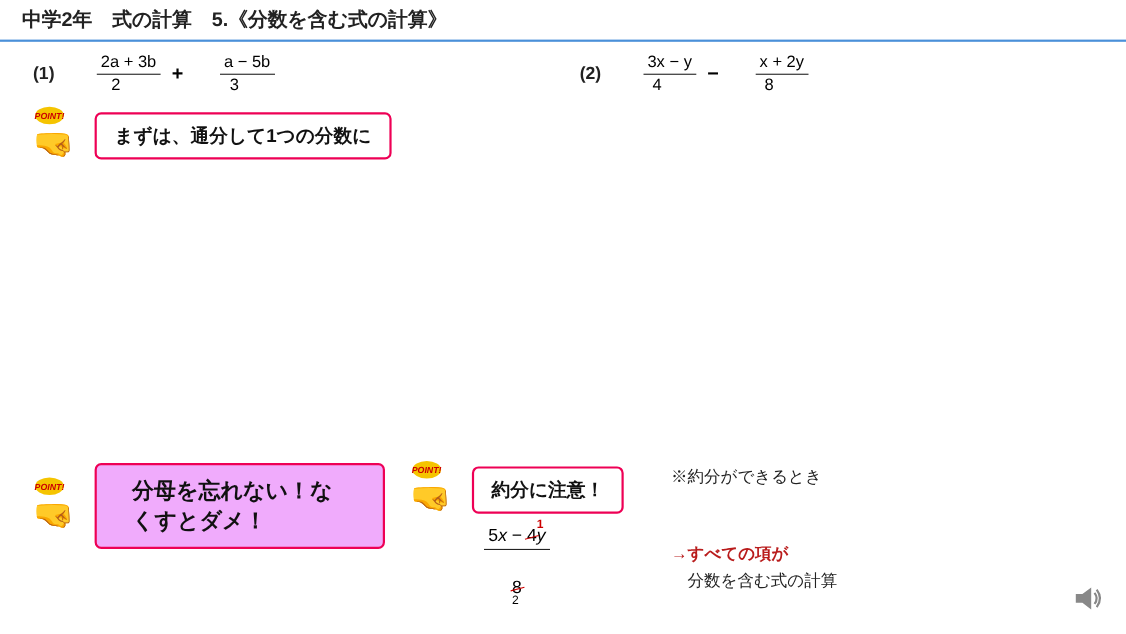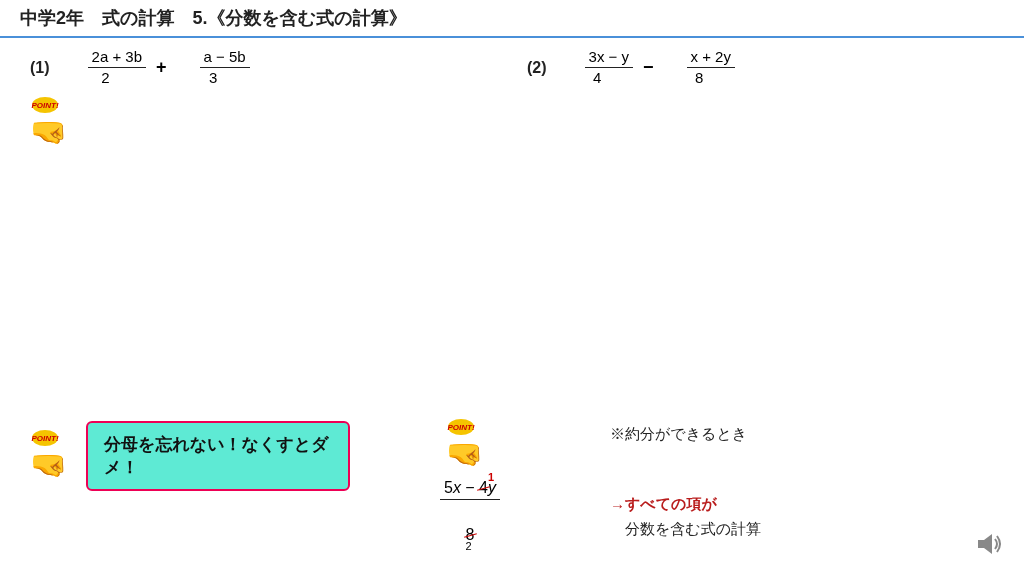--- a/index.html
+++ b/index.html
@@ -149,25 +149,25 @@
 
     .caution-box {
       display: flex;
       align-items: center;
       gap: 8px;
     }
 
     .caution-text-box {
       border: 2px solid #e05;
       border-radius: 6px;
-      padding: 10px 16px;
-      font-size: 17px;
+      padding: 10px 32px;
+      font-size: 20px;
       font-weight: bold;
       color: #111;
-      background: #5eead4;
+      background: #f0abfc;
       min-width: 200px;
       min-height: 70px;
       display: flex;
       align-items: center;
     }
 
     
     .fraction-result {
       margin-top: 10px;
       font-size: 16px;
@@ -301,20 +301,21 @@
         </div>
       </div>
 
       <div class="point-box">
         <div class="point-icon-wrap">
           <div class="star-burst">
             <span>POINT!</span>
           </div>
           <div class="hand-emoji">🤜</div>
         </div>
+        <div class="point-text-box">まずは、通分して1つの分数に</div>
       </div>
     </div>
 
     <div class="problem2-area">
       <div class="problem">
         <span class="problem-num">(2)</span>
         <div class="fraction-expr">
           <div class="fraction">
             <span class="numerator">3x − y</span>
             <span class="denominator">4</span>
@@ -346,20 +347,21 @@
 
     <div class="lower-center">
 
       <div class="caution-box">
         <div class="point-icon-wrap">
           <div class="star-burst">
             <span>POINT!</span>
           </div>
           <div class="hand-emoji">🤜</div>
         </div>
+        <div class="point-text-box">約分に注意！</div>
       </div>
 
       <div class="fraction-result">
         <div class="num-row">
           <span>5<span style="font-style:italic">x</span> − <span class="strikethrough" style="color:#000;position:relative;display:inline-block;">4<span class="small-num">1</span></span><span style="font-style:italic">y</span></span>
         </div>
         <div class="den-row">
           <span style="position:relative;display:inline-block;">
             <span class="strikethrough">8</span>
             <span class="small-den">2</span>

